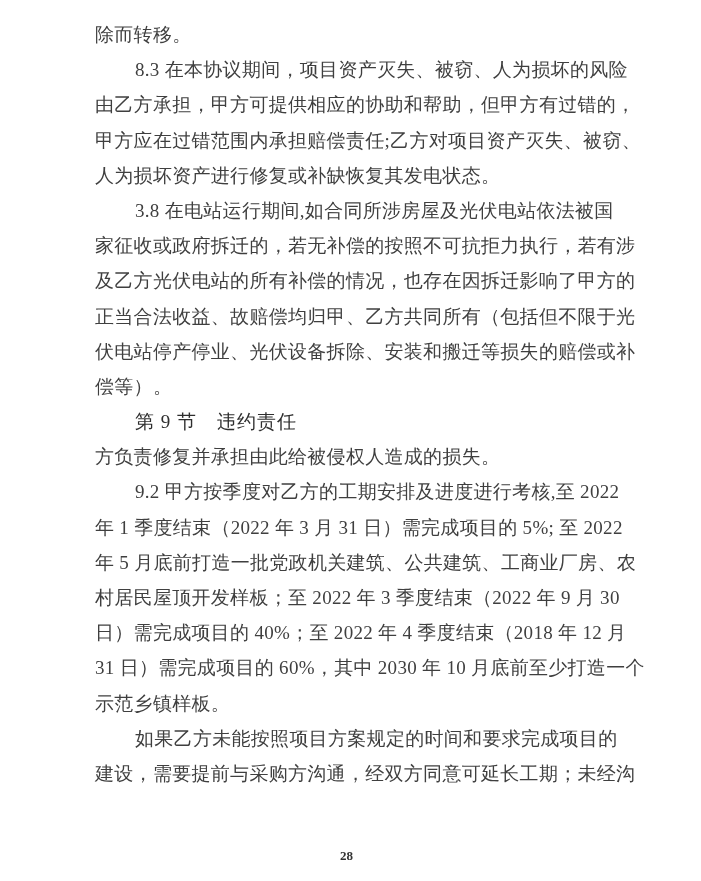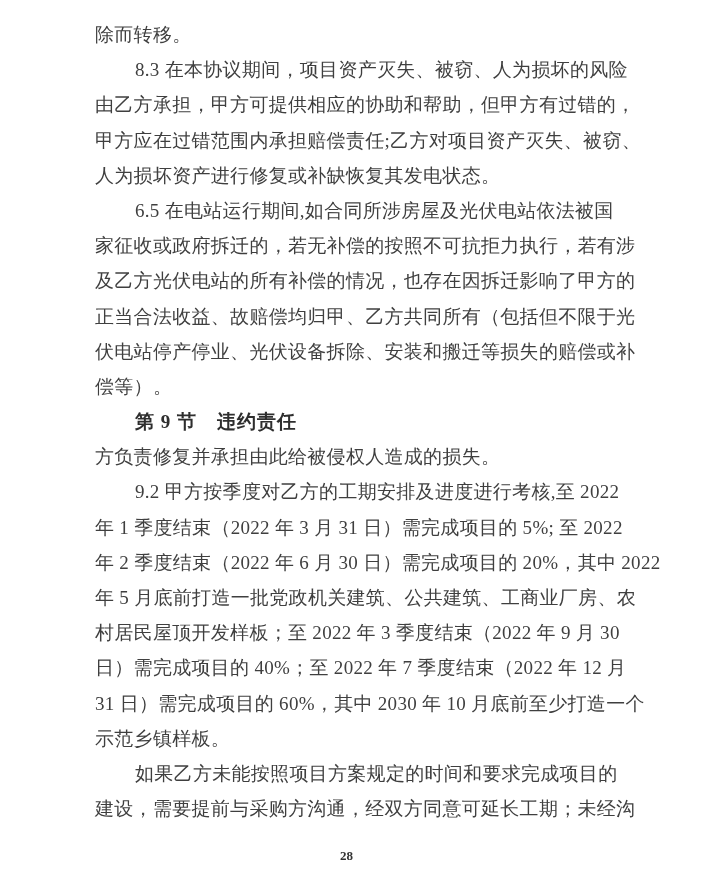--- a/index.html
+++ b/index.html
@@ -27,21 +27,21 @@
     line-height: 35.2px;
     font-size: 19px;
     letter-spacing: 0.3px;
     white-space: nowrap;
     text-align: left;
   }
   .indent {
     padding-left: 40px;
   }
   .heading {
-    font-weight: 700;
+    font-weight: 400;
     color: #2e2e2e;
     letter-spacing: 1px;
   }
   .page-number {
     position: absolute;
     left: 0;
     right: 8px;
     top: 848px;
     text-align: center;
     font-size: 13px;
@@ -53,33 +53,32 @@
 </head>
 <body>
 
 <div class="page">
   <div class="text-block">
     <div class="line">除而转移。</div>
     <div class="line indent">8.3 在本协议期间，项目资产灭失、被窃、人为损坏的风险</div>
     <div class="line">由乙方承担，甲方可提供相应的协助和帮助，但甲方有过错的，</div>
     <div class="line">甲方应在过错范围内承担赔偿责任;乙方对项目资产灭失、被窃、</div>
     <div class="line">人为损坏资产进行修复或补缺恢复其发电状态。</div>
-    <div class="line indent">6.5 在电站运行期间,如合同所涉房屋及光伏电站依法被国</div>
+    <div class="line indent">3.8 在电站运行期间,如合同所涉房屋及光伏电站依法被国</div>
     <div class="line">家征收或政府拆迁的，若无补偿的按照不可抗拒力执行，若有涉</div>
     <div class="line">及乙方光伏电站的所有补偿的情况，也存在因拆迁影响了甲方的</div>
     <div class="line">正当合法收益、故赔偿均归甲、乙方共同所有（包括但不限于光</div>
     <div class="line">伏电站停产停业、光伏设备拆除、安装和搬迁等损失的赔偿或补</div>
     <div class="line">偿等）。</div>
     <div class="line indent heading">第 9 节　违约责任</div>
     <div class="line">方负责修复并承担由此给被侵权人造成的损失。</div>
     <div class="line indent">9.2 甲方按季度对乙方的工期安排及进度进行考核,至 2022</div>
     <div class="line">年 1 季度结束（2022 年 3 月 31 日）需完成项目的 5%; 至 2022</div>
-    <div class="line">年 2 季度结束（2022 年 6 月 30 日）需完成项目的 20%，其中 2022</div>
     <div class="line">年 5 月底前打造一批党政机关建筑、公共建筑、工商业厂房、农</div>
     <div class="line">村居民屋顶开发样板；至 2022 年 3 季度结束（2022 年 9 月 30</div>
-    <div class="line">日）需完成项目的 40%；至 2022 年 7 季度结束（2022 年 12 月</div>
+    <div class="line">日）需完成项目的 40%；至 2022 年 4 季度结束（2018 年 12 月</div>
     <div class="line">31 日）需完成项目的 60%，其中 2030 年 10 月底前至少打造一个</div>
     <div class="line">示范乡镇样板。</div>
     <div class="line indent">如果乙方未能按照项目方案规定的时间和要求完成项目的</div>
     <div class="line">建设，需要提前与采购方沟通，经双方同意可延长工期；未经沟</div>
   </div>
   <div class="page-number">28</div>
 </div>
 
 </body></html>

